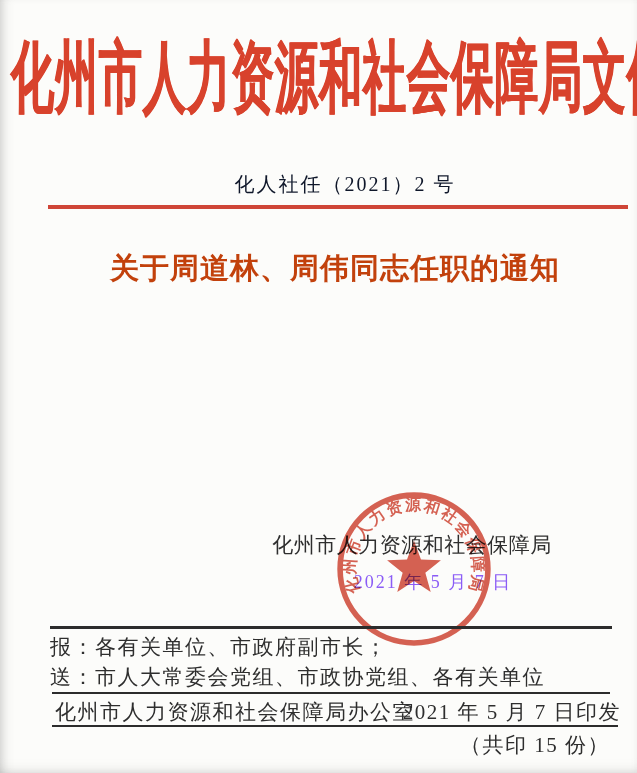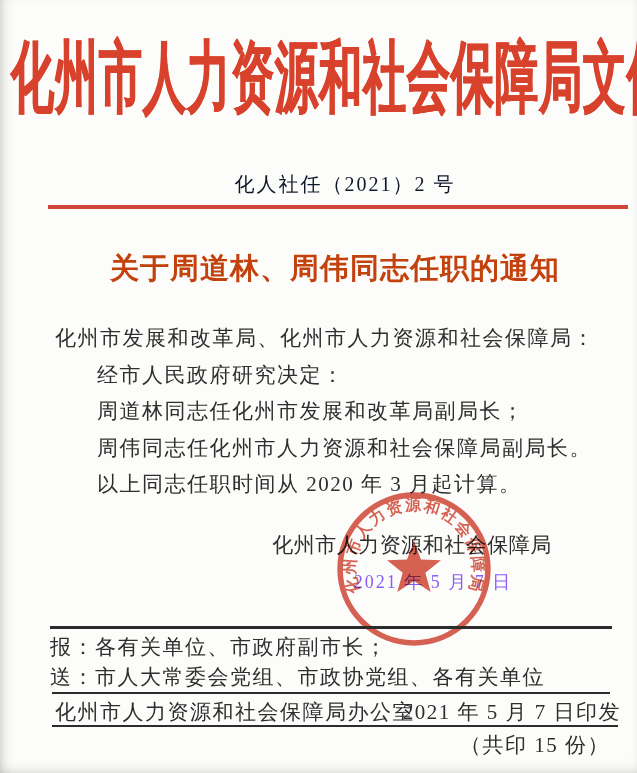--- a/index.html
+++ b/index.html
@@ -127,27 +127,20 @@
 <div id="page">
 
   <div class="letterhead">化州市人力资源和社会保障局文件</div>
 
   <div class="doc-number">化人社任（2021）2 号</div>
 
   <div class="red-rule"></div>
 
   <div class="doc-title">关于周道林、周伟同志任职的通知</div>
 
-  <div class="body-block">
-    <p>化州市发展和改革局、化州市人力资源和社会保障局：</p>
-    <p class="indent">经市人民政府研究决定：</p>
-    <p class="indent">周道林同志任化州市发展和改革局副局长；</p>
-    <p class="indent">周伟同志任化州市人力资源和社会保障局副局长。</p>
-    <p class="indent">以上同志任职时间从 2020 年 3 月起计算。</p>
-  </div>
 
   <div class="sig-dept">化州市人力资源和社会保障局</div>
   <div class="sig-date">2021 年 5 月 7 日</div>
 
   <svg class="seal" viewBox="0 0 160 160" aria-hidden="true">
     <circle cx="80" cy="82" r="73" fill="none" stroke="#cf3f2d" stroke-width="5.5"></circle>
     <polygon points="80,54 86.9,72.5 106.6,73.35 91.2,85.65 96.5,104.65 80,93.8 63.5,104.65 68.8,85.65 53.4,73.35 73.1,72.5" fill="#cf3f2d"></polygon>
     <defs>
       <path id="sealTextArc" d="M 25.5 101.8 A 58 58 0 1 1 134.5 101.8" fill="none"></path>
     </defs>

